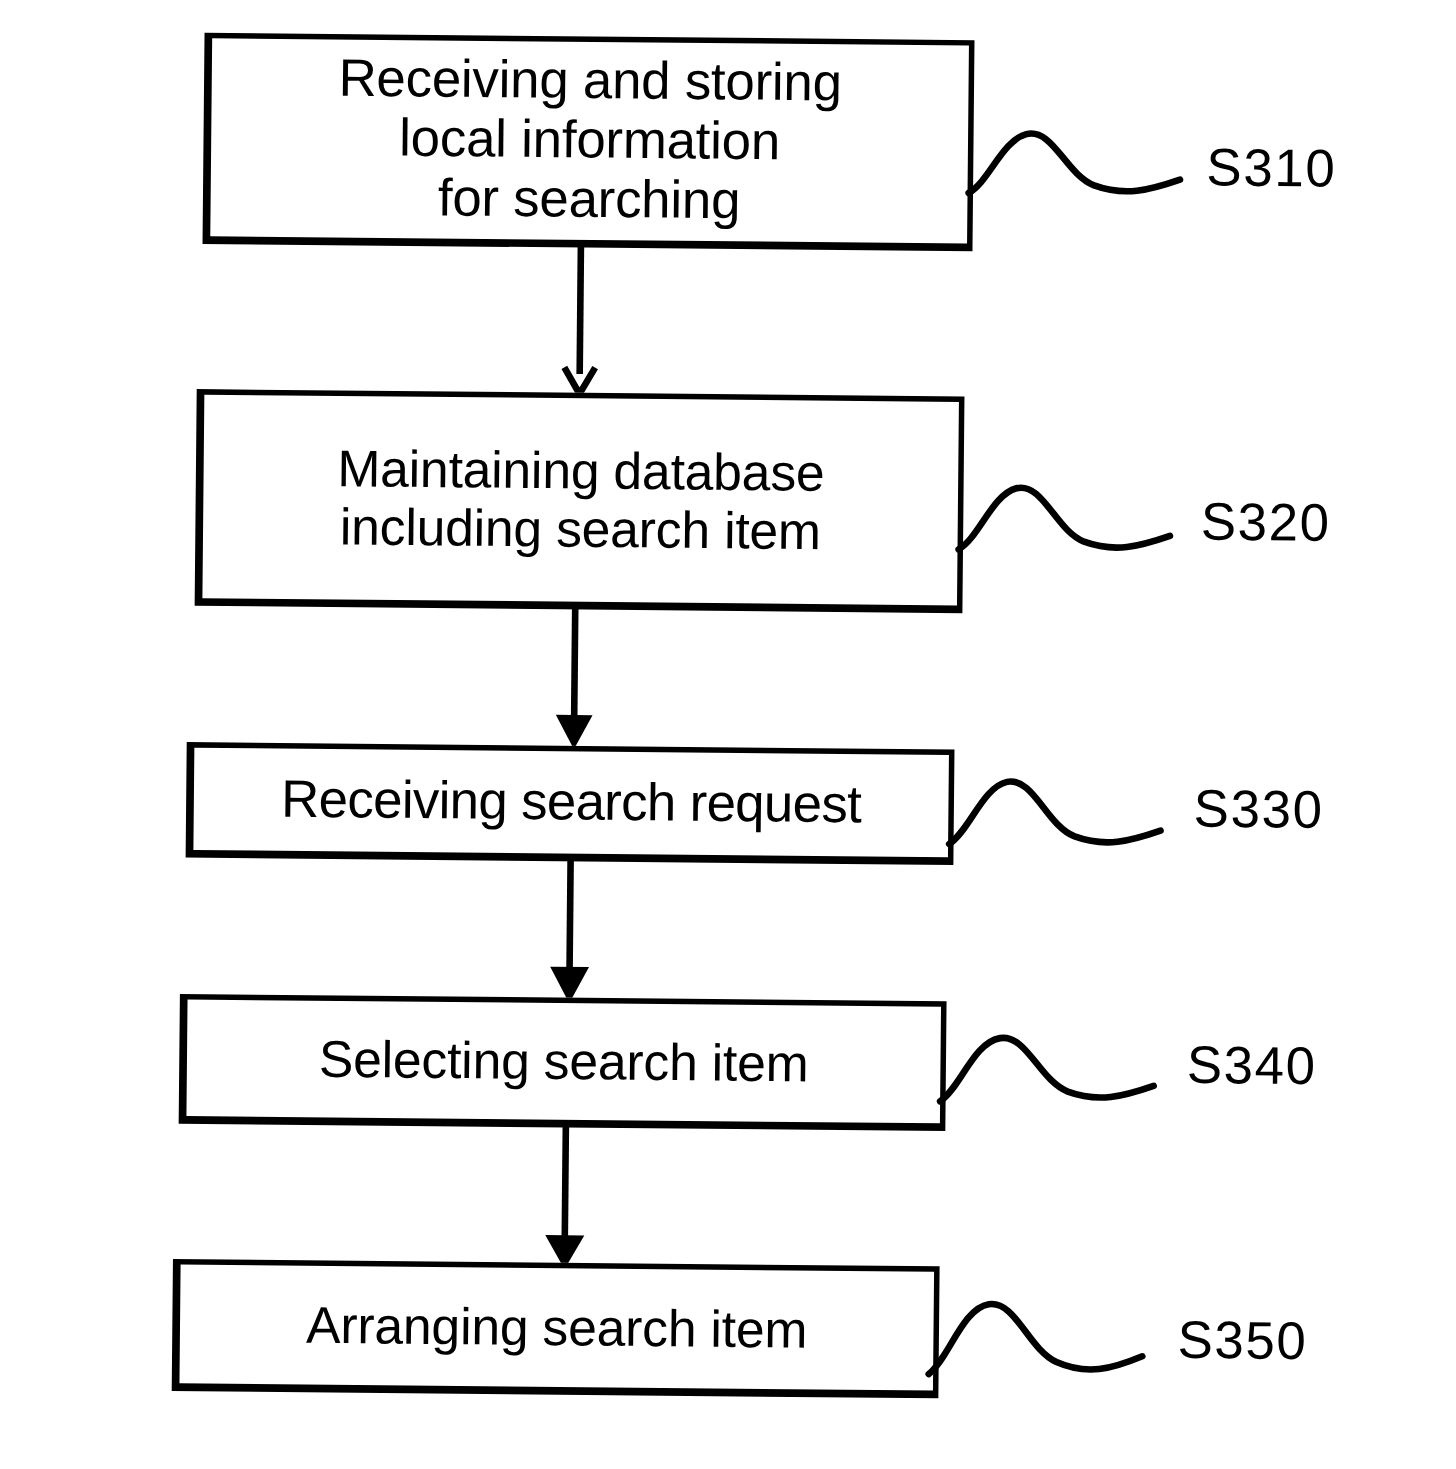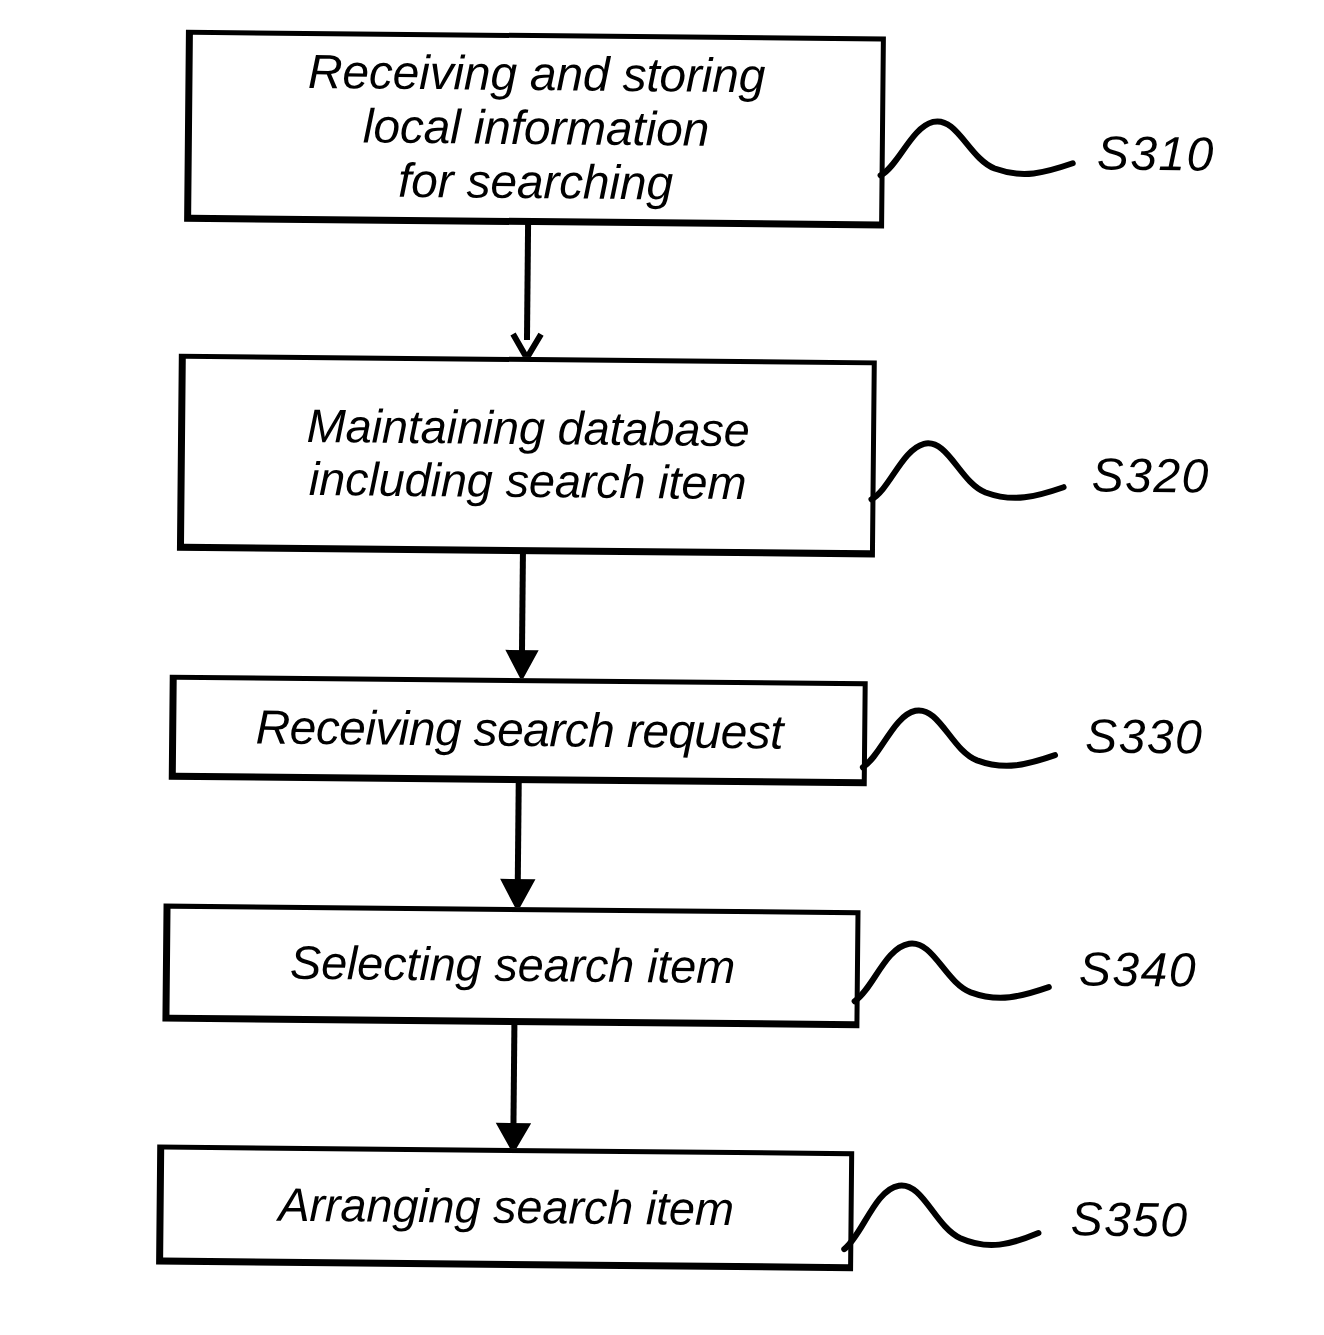--- a/index.html
+++ b/index.html
@@ -15,21 +15,20 @@
     font-family: "Liberation Sans", "DejaVu Sans", sans-serif;
     color: #000000;
   }
 
   #figure {
     position: absolute;
     left: 0;
     top: 0;
     width: 1324px;
     height: 1335px;
-    font-style: italic;
   }
 
   
   .skew-wrap {
     position: absolute;
     left: 0;
     top: 0;
     width: 1324px;
     height: 1335px;
     transform: rotate(0.55deg);

